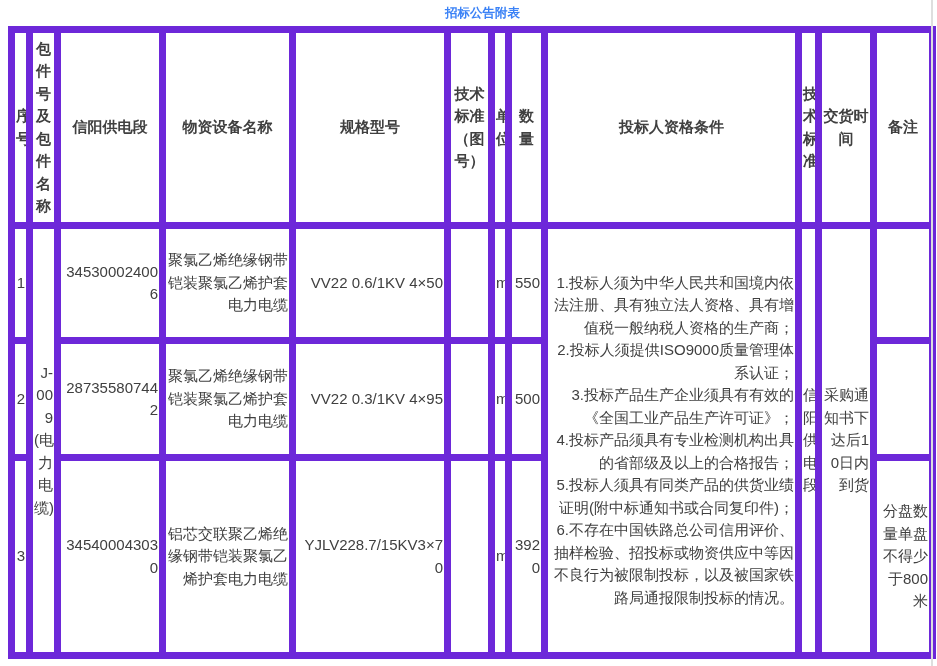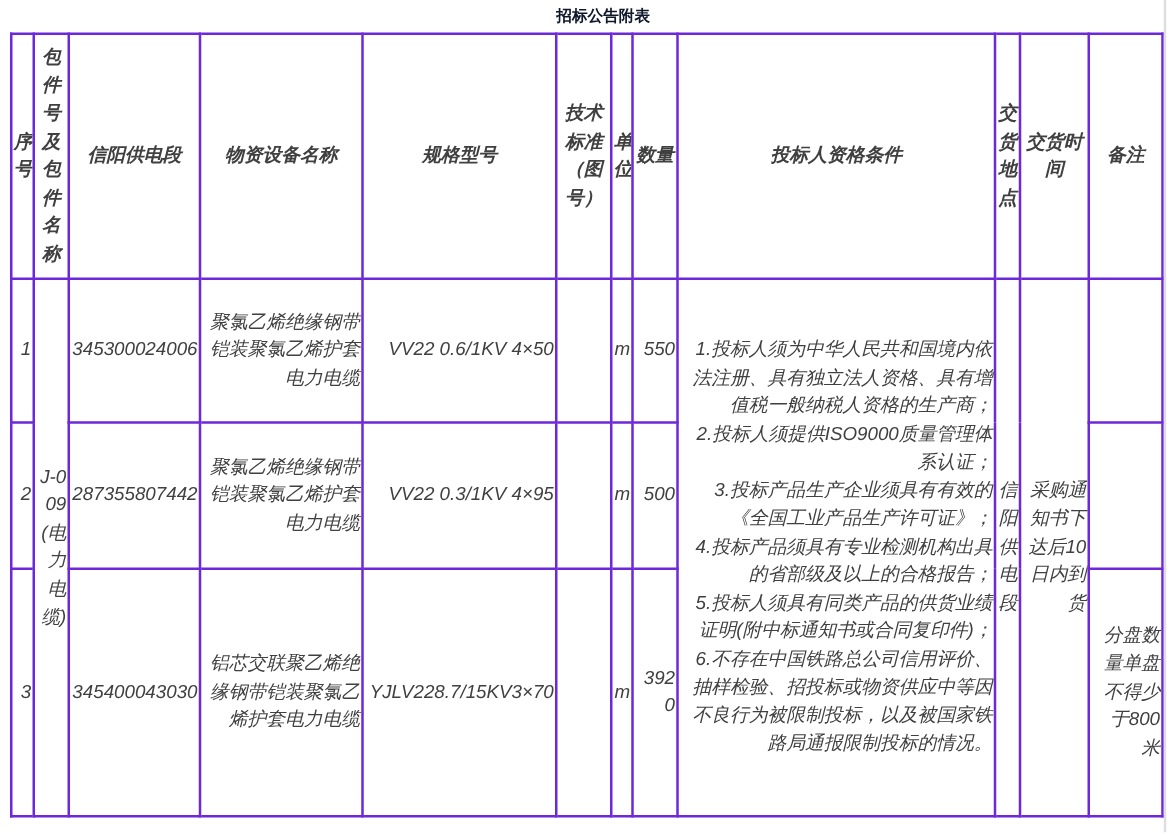--- a/index.html
+++ b/index.html
@@ -14,41 +14,40 @@
     overflow: hidden;
     font-family: "Liberation Sans", sans-serif;
     color: #404040;
   }
   .page-title {
     padding-top: 6px;
     height: 14px;
     text-align: center;
     font-size: 12.5px;
     font-weight: bold;
-    color: #0f172a;
+    color: #3b82f6;
     line-height: 14px;
     margin-left: 28px;
   }
   table.tender {
     border-collapse: collapse;
     table-layout: fixed;
     width: 921px;
     margin: 6px 0 0 8px;
     border: 2px solid #2e2e2e;
     background: #ffffff;
   }
   table.tender th,
   table.tender td {
-    border: 2px solid #6d28d9;
+    border: 7px solid #6d28d9;
     font-size: 15px;
     color: #404040;
     padding: 0 1px;
     overflow: hidden;
     word-break: break-all;
-    font-style: italic;
   }
   table.tender th {
     font-weight: bold;
     text-align: center;
     vertical-align: middle;
     line-height: 1.5;
   }
   table.tender td {
     font-weight: normal;
     text-align: right;
@@ -104,21 +103,21 @@
       <tr class="hdr">
     <th>序号</th>
     <th>包件号及包件名称</th>
     <th>信阳供电段</th>
     <th>物资设备名称</th>
     <th>规格型号</th>
     <th>技术标准（图号）</th>
     <th>单位</th>
     <th>数量</th>
     <th>投标人资格条件</th>
-    <th>交货地点</th>
+    <th>技术标准</th>
     <th>交货时间</th>
     <th>备注</th>
   </tr>
 
   <tr class="row-1">
     <td>1</td>
     <td rowspan="3">J-009(电力电缆)</td>
     <td>345300024006</td>
     <td>聚氯乙烯绝缘钢带铠装聚氯乙烯护套电力电缆</td>
     <td class="spec">VV22 0.6/1KV 4×50</td>

